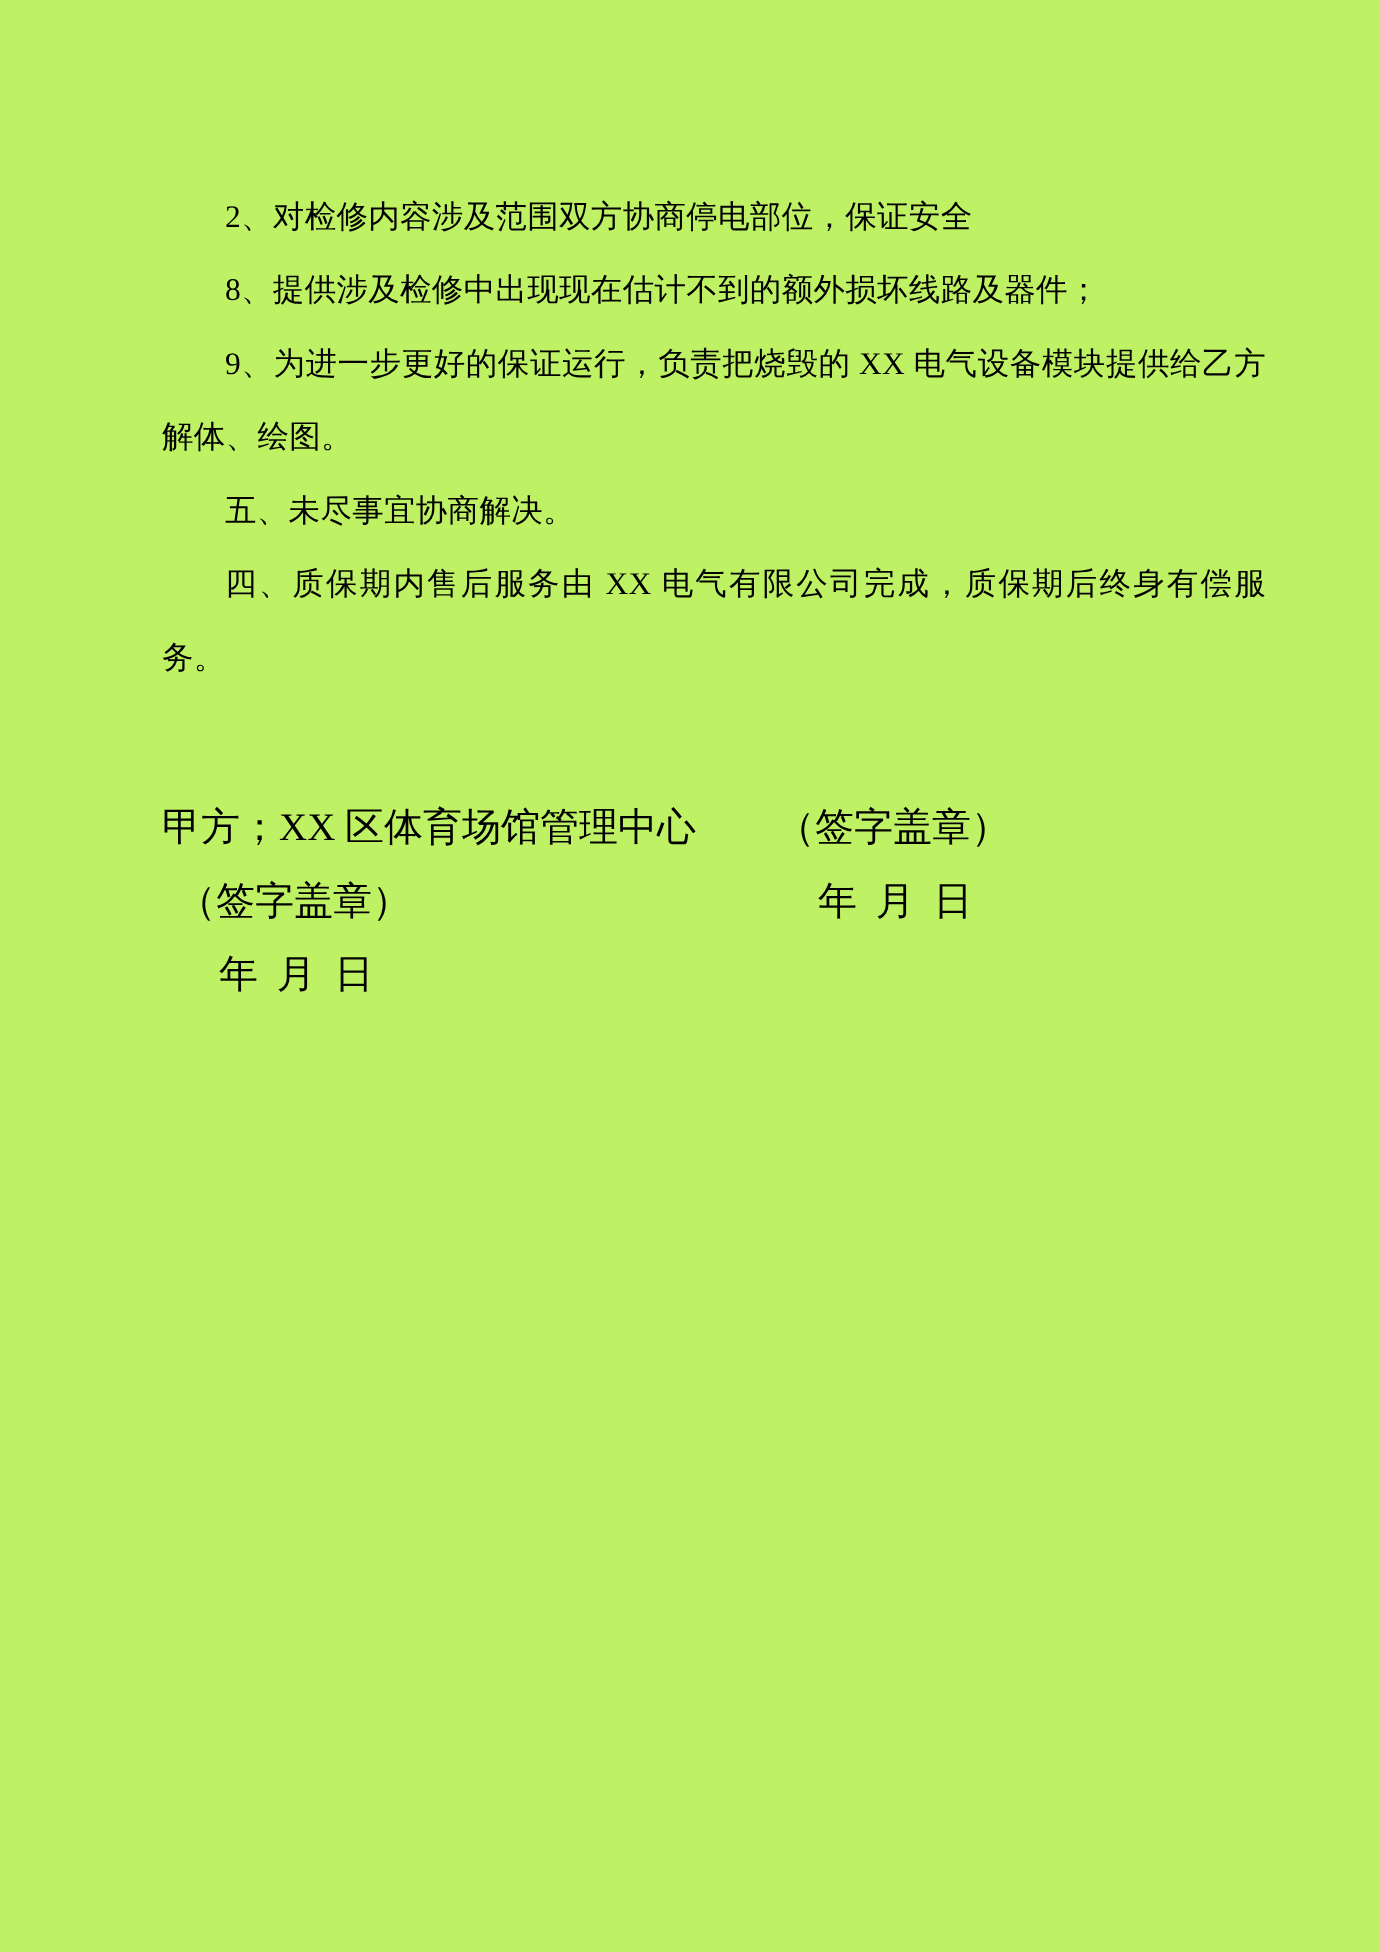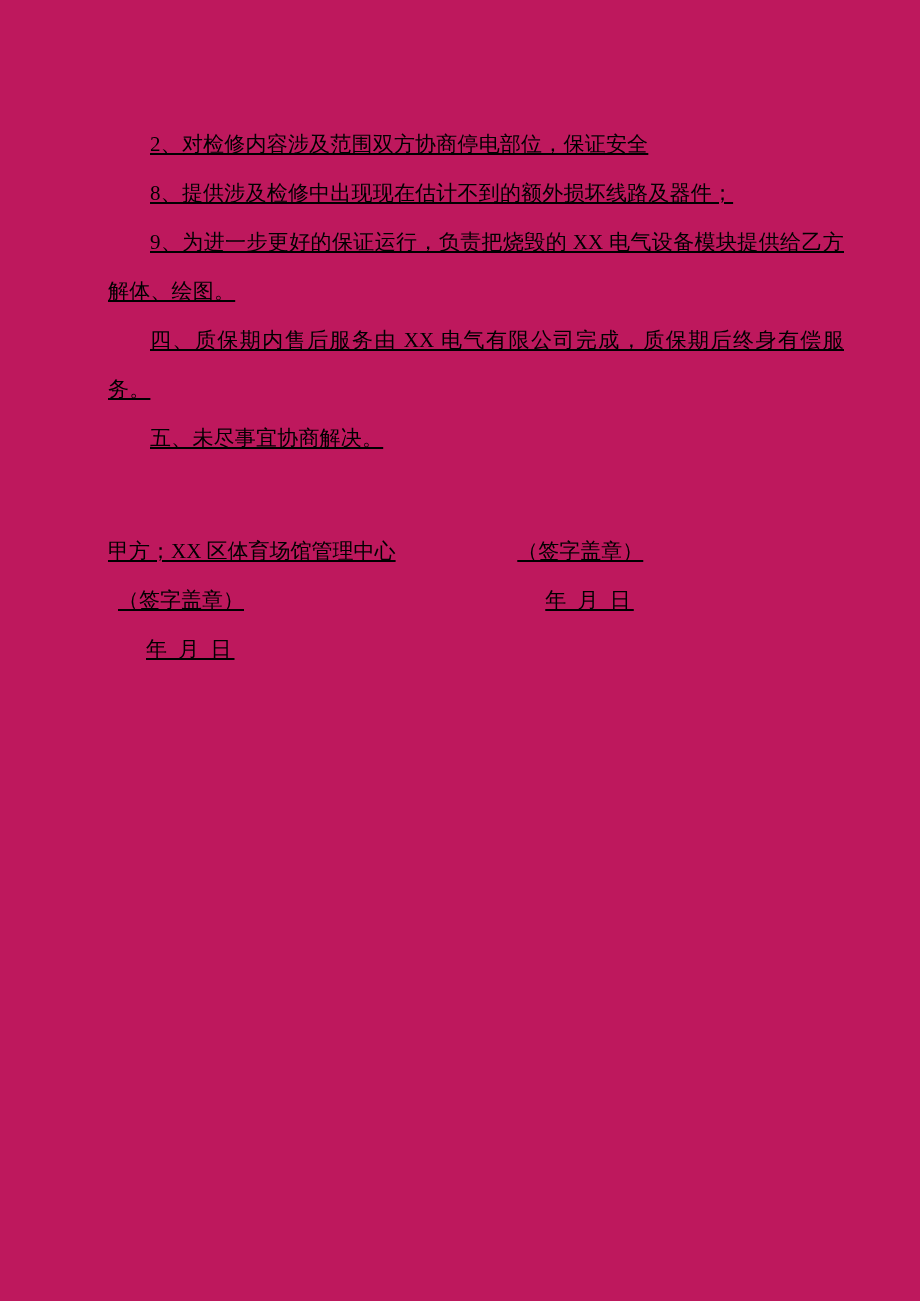--- a/index.html
+++ b/index.html
@@ -14,40 +14,39 @@
     font-family: "Liberation Serif", "DejaVu Serif", serif;
     color: #000000;
     overflow: hidden;
   }
   .page {
     position: relative;
     width: 920px;
     height: 1301px;
     box-sizing: border-box;
     padding: 120px 76px 0 108px;
-    background: #be185d;
-    text-decoration: underline;
+    background: #bef264;
   }
   .body-text {
     font-size: 21px;
     line-height: 49px;
     text-align: justify;
     letter-spacing: 0.2px;
   }
   .para {
     text-indent: 2em;
     margin: 0;
     padding: 0;
   }
   .para + .para {
     margin-top: 0;
   }
   .sig-block {
     margin-top: 64px;
-    font-size: 21px;
+    font-size: 26px;
     line-height: 49px;
   }
   .sig-row {
     display: flex;
     width: 100%;
   }
   .sig-col {
     box-sizing: border-box;
   }
   .sig-col.left {
@@ -79,22 +78,22 @@
 </style>
 </head>
 <body>
 
 <div class="page">
 
   <div class="body-text">
     <p class="para">2、对检修内容涉及范围双方协商停电部位，保证安全</p>
     <p class="para">8、提供涉及检修中出现现在估计不到的额外损坏线路及器件；</p>
     <p class="para">9、为进一步更好的保证运行，负责把烧毁的 XX 电气设备模块提供给乙方解体、绘图。</p>
+    <p class="para">五、未尽事宜协商解决。</p>
     <p class="para">四、质保期内售后服务由 XX 电气有限公司完成，质保期后终身有偿服务。</p>
-    <p class="para">五、未尽事宜协商解决。</p>
   </div>
 
   <div class="sig-block">
     <div class="sig-row">
       <div class="sig-col left">
         <div class="sig-name">甲方；XX 区体育场馆管理中心</div>
         <div class="sig-seal">（签字盖章）</div>
         <div class="sig-date">年 月 日</div>
       </div>
       <div class="sig-col right">

